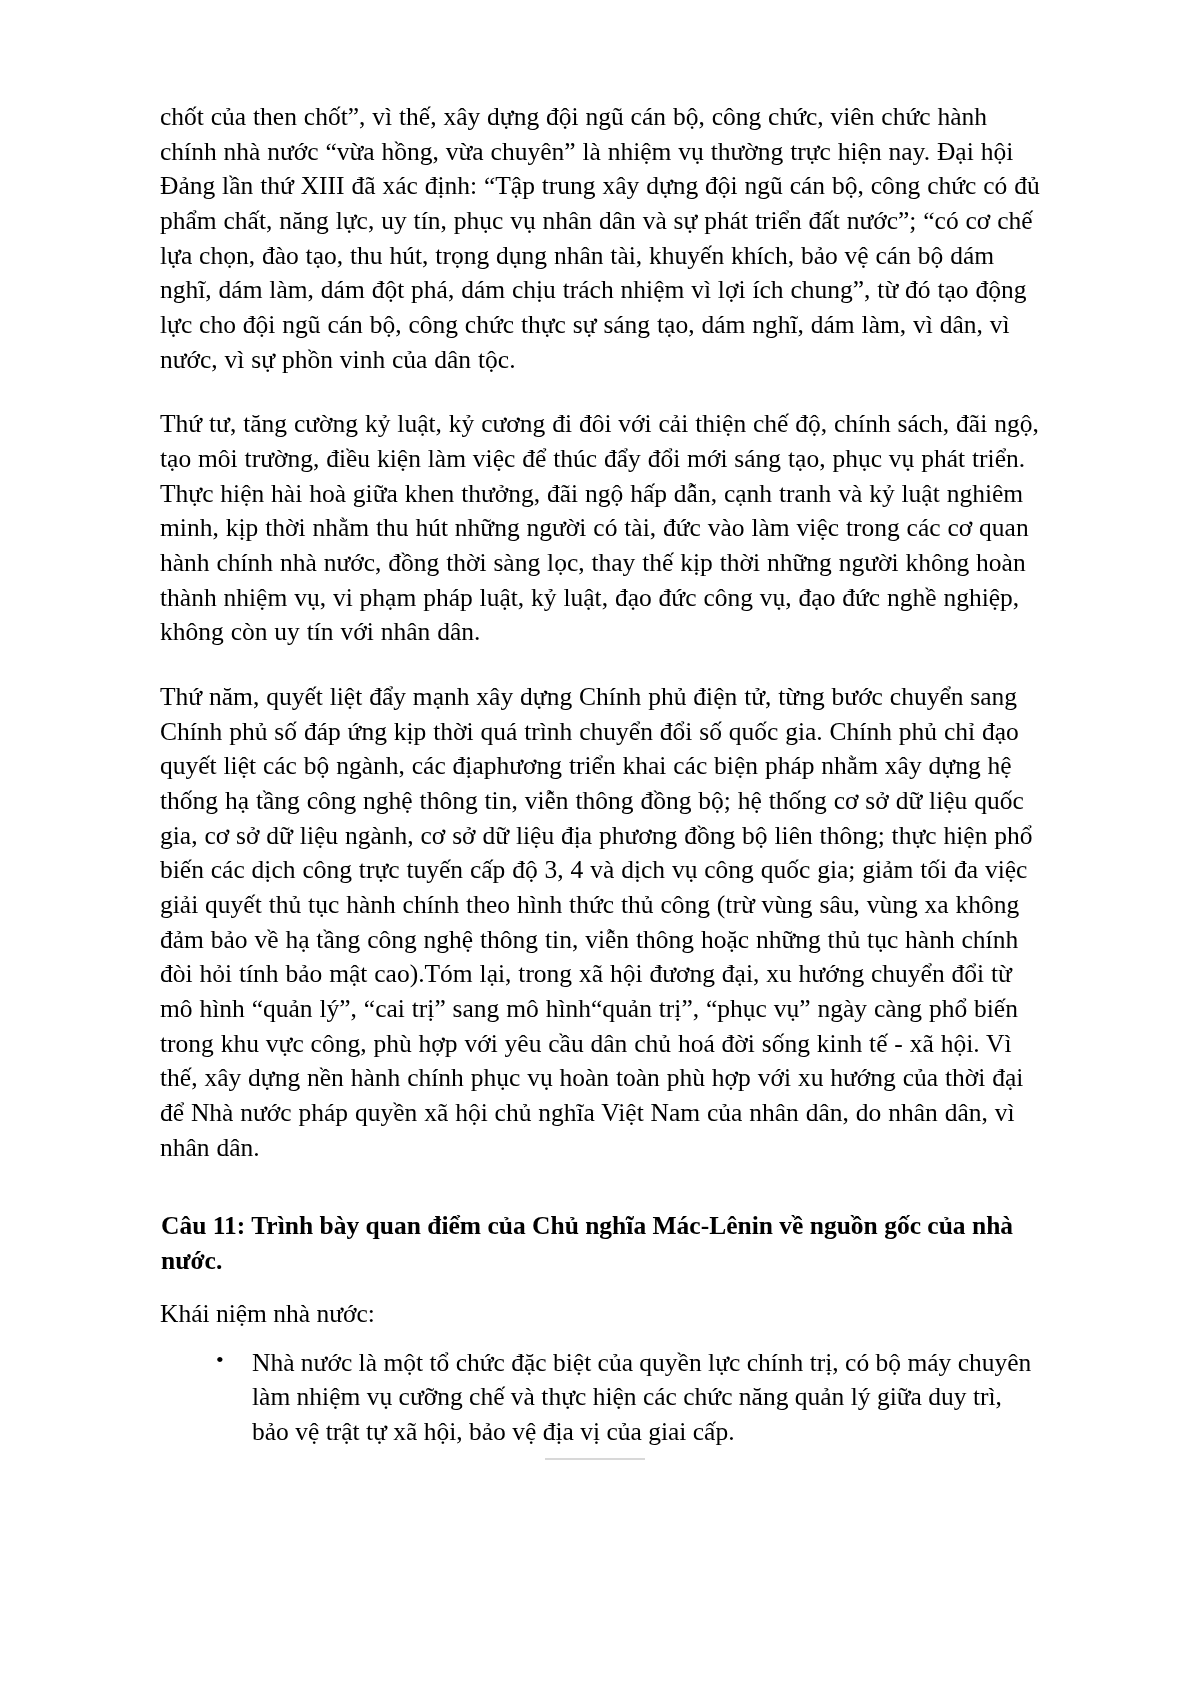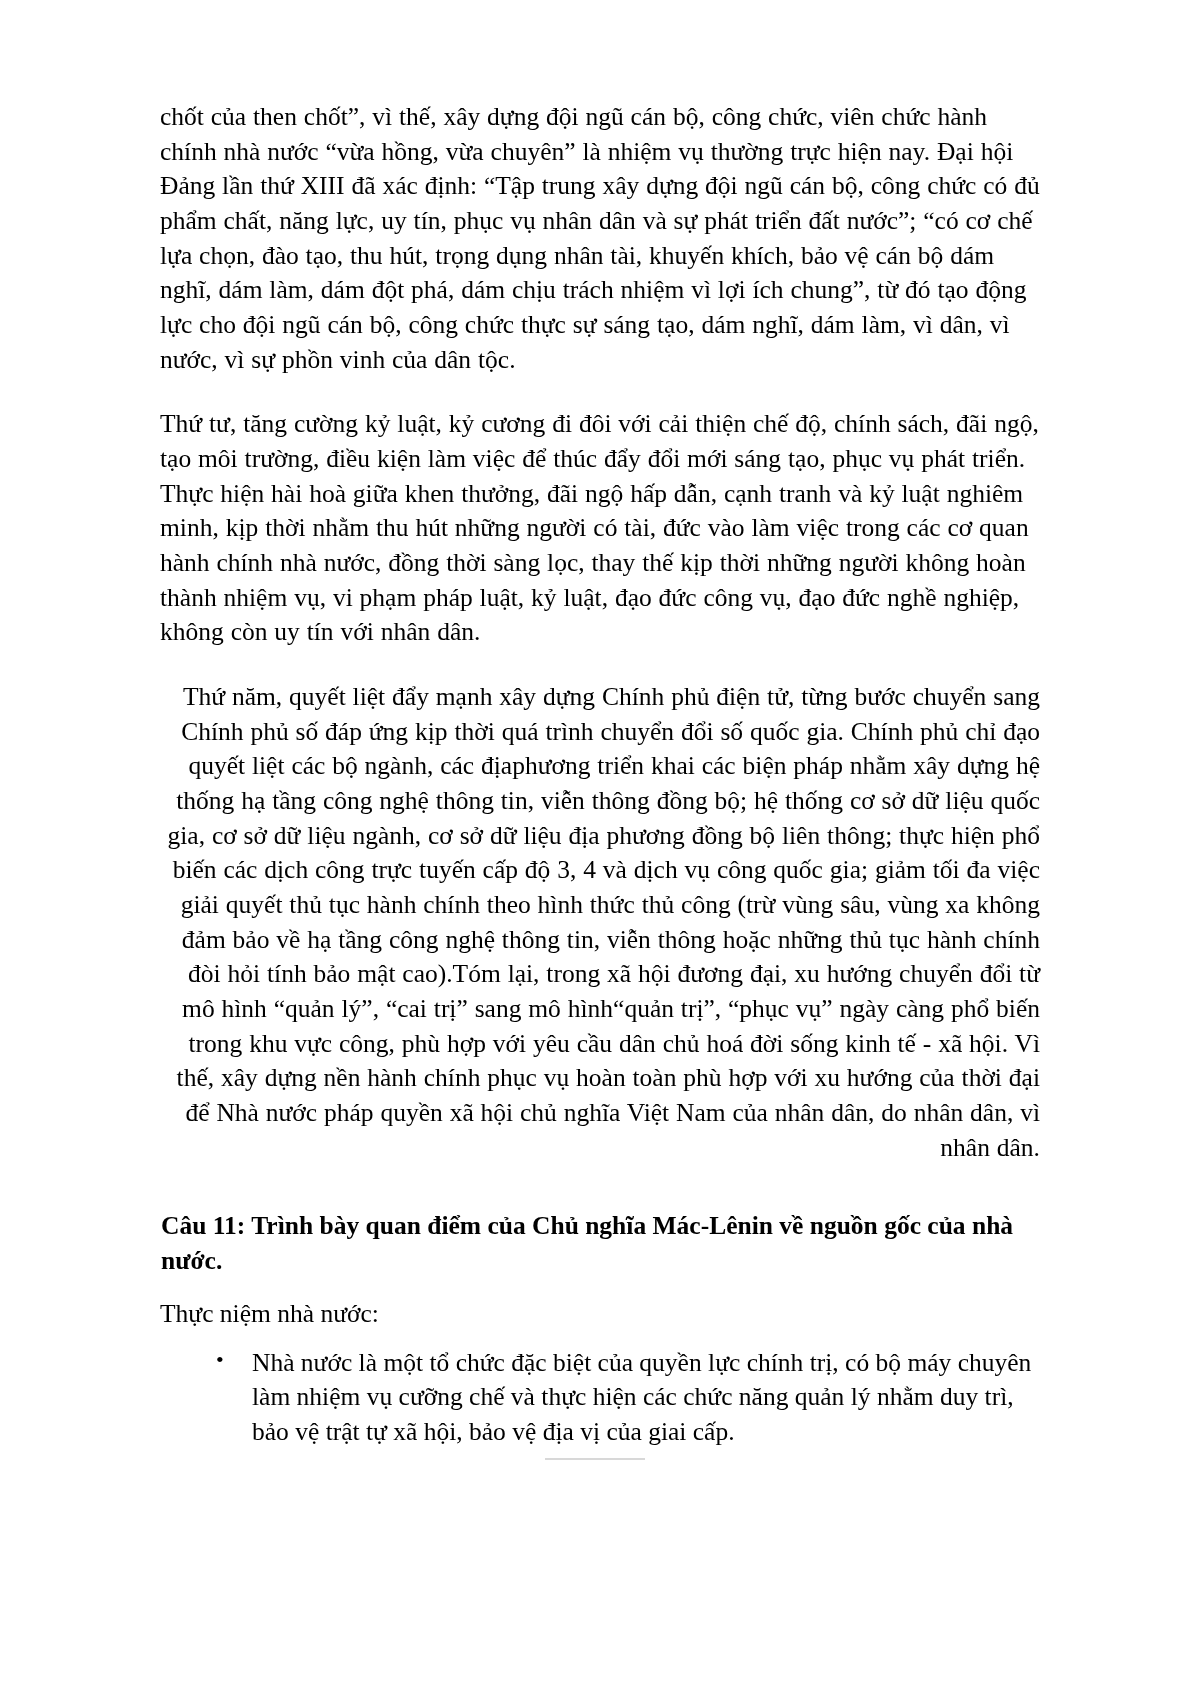--- a/index.html
+++ b/index.html
@@ -31,21 +31,20 @@
   }
   p.para {
     margin: 0 0 30px 0;
     font-size: 25.5px;
     line-height: 1.36;
     text-align: left;
     word-spacing: 0.5px;
   }
   p.para.tight {
     margin-bottom: 44px;
-    text-align: right;
   }
   h2.heading {
     margin: 38px 0 18px 1px;
     font-size: 25.5px;
     line-height: 1.36;
     font-weight: bold;
   }
   p.lead {
     margin: 0 0 14px 0;
     font-size: 25.5px;
@@ -86,21 +85,21 @@
   <div class="content">
 
     <p class="para">chốt của then chốt”, vì thế, xây dựng đội ngũ cán bộ, công chức, viên chức hành chính nhà nước “vừa hồng, vừa chuyên” là nhiệm vụ thường trực hiện nay. Đại hội Đảng lần thứ XIII đã xác định: “Tập trung xây dựng đội ngũ cán bộ, công chức có đủ phẩm chất, năng lực, uy tín, phục vụ nhân dân và sự phát triển đất nước”; “có cơ chế lựa chọn, đào tạo, thu hút, trọng dụng nhân tài, khuyến khích, bảo vệ cán bộ dám nghĩ, dám làm, dám đột phá, dám chịu trách nhiệm vì lợi ích chung”, từ đó tạo động lực cho đội ngũ cán bộ, công chức thực sự sáng tạo, dám nghĩ, dám làm, vì dân, vì nước, vì sự phồn vinh của dân tộc.</p>
 
     <p class="para">Thứ tư, tăng cường kỷ luật, kỷ cương đi đôi với cải thiện chế độ, chính sách, đãi ngộ, tạo môi trường, điều kiện làm việc để thúc đẩy đổi mới sáng tạo, phục vụ phát triển. Thực hiện hài hoà giữa khen thưởng, đãi ngộ hấp dẫn, cạnh tranh và kỷ luật nghiêm minh, kịp thời nhằm thu hút những người có tài, đức vào làm việc trong các cơ quan hành chính nhà nước, đồng thời sàng lọc, thay thế kịp thời những người không hoàn thành nhiệm vụ, vi phạm pháp luật, kỷ luật, đạo đức công vụ, đạo đức nghề nghiệp, không còn uy tín với nhân dân.</p>
 
     <p class="para tight">Thứ năm, quyết liệt đẩy mạnh xây dựng Chính phủ điện tử, từng bước chuyển sang Chính phủ số đáp ứng kịp thời quá trình chuyển đổi số quốc gia. Chính phủ chỉ đạo quyết liệt các bộ ngành, các địaphương triển khai các biện pháp nhằm xây dựng hệ thống hạ tầng công nghệ thông tin, viễn thông đồng bộ; hệ thống cơ sở dữ liệu quốc gia, cơ sở dữ liệu ngành, cơ sở dữ liệu địa phương đồng bộ liên thông; thực hiện phổ biến các dịch công trực tuyến cấp độ 3, 4 và dịch vụ công quốc gia; giảm tối đa việc giải quyết thủ tục hành chính theo hình thức thủ công (trừ vùng sâu, vùng xa không đảm bảo về hạ tầng công nghệ thông tin, viễn thông hoặc những thủ tục hành chính đòi hỏi tính bảo mật cao).Tóm lại, trong xã hội đương đại, xu hướng chuyển đổi từ mô hình “quản lý”, “cai trị” sang mô hình“quản trị”, “phục vụ” ngày càng phổ biến trong khu vực công, phù hợp với yêu cầu dân chủ hoá đời sống kinh tế - xã hội. Vì thế, xây dựng nền hành chính phục vụ hoàn toàn phù hợp với xu hướng của thời đại để Nhà nước pháp quyền xã hội chủ nghĩa Việt Nam của nhân dân, do nhân dân, vì nhân dân.</p>
 
     <h2 class="heading">Câu 11: Trình bày quan điểm của Chủ nghĩa Mác-Lênin về nguồn gốc của nhà nước.</h2>
 
-    <p class="lead">Thực niệm nhà nước:</p>
+    <p class="lead">Khái niệm nhà nước:</p>
 
     <ul class="bullets">
-      <li>Nhà nước là một tổ chức đặc biệt của quyền lực chính trị, có bộ máy chuyên làm nhiệm vụ cưỡng chế và thực hiện các chức năng quản lý nhằm duy trì, bảo vệ trật tự xã hội, bảo vệ địa vị của giai cấp.</li>
+      <li>Nhà nước là một tổ chức đặc biệt của quyền lực chính trị, có bộ máy chuyên làm nhiệm vụ cưỡng chế và thực hiện các chức năng quản lý giữa duy trì, bảo vệ trật tự xã hội, bảo vệ địa vị của giai cấp.</li>
     </ul>
 
   </div>
   <div class="footer-rule"></div>
 </div>
 
 </body></html>

